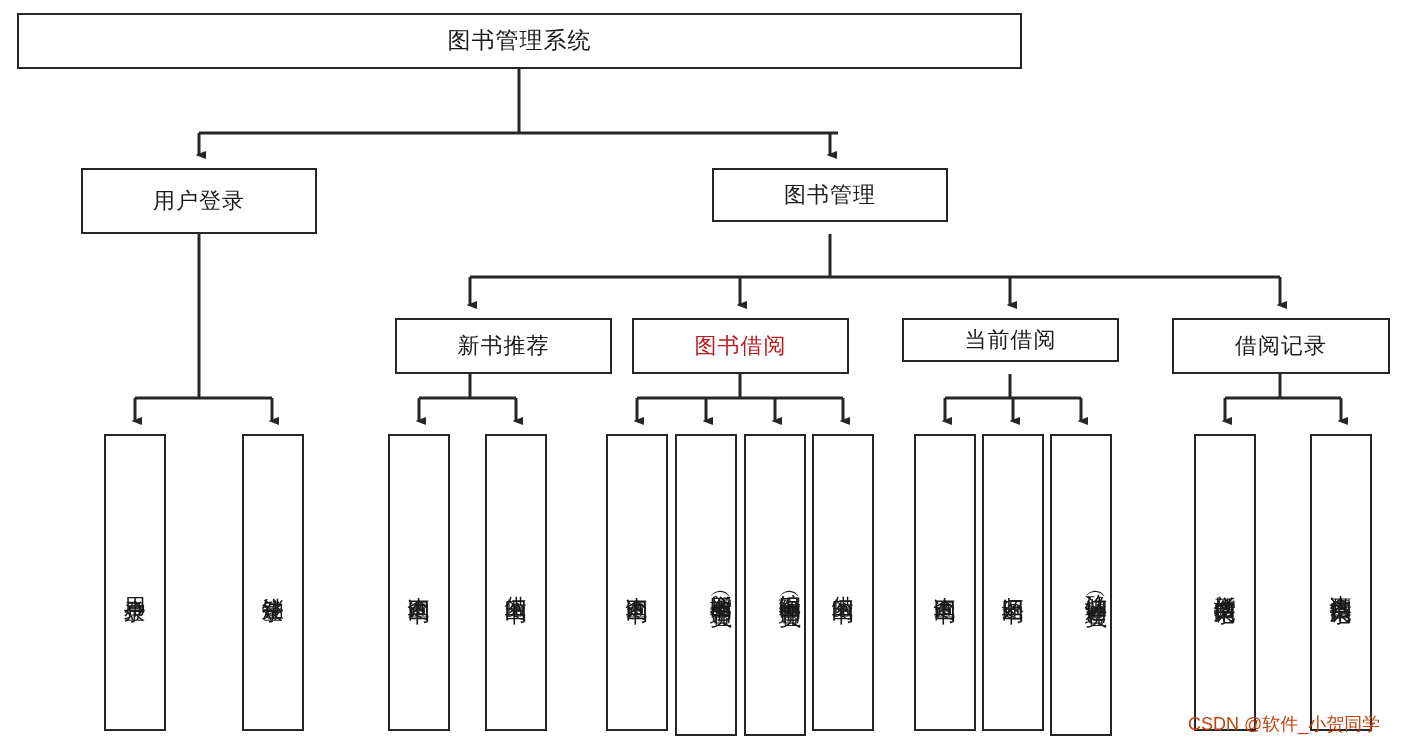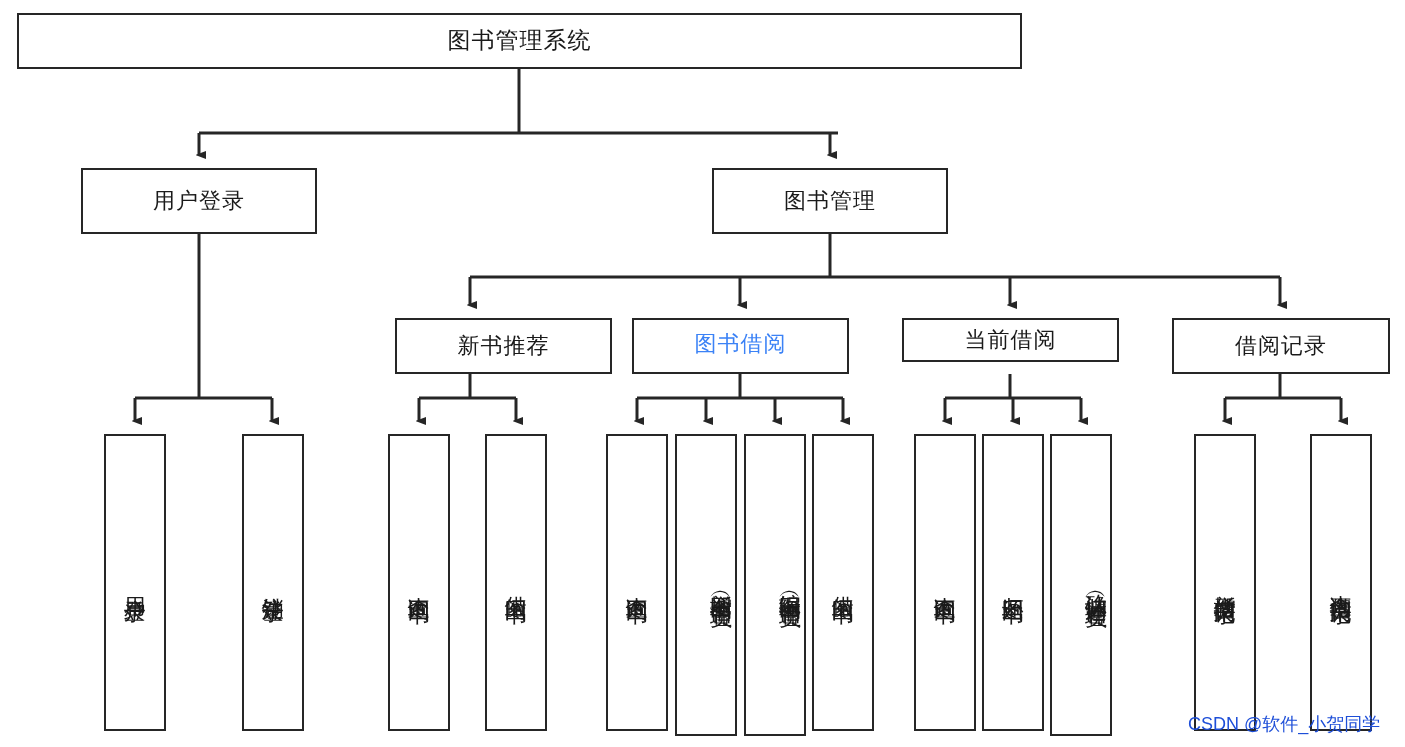--- a/index.html
+++ b/index.html
@@ -123,28 +123,28 @@
     </g>
   </svg>
 
   <div class="node h root" id="node-root" style="left: 17px; top: 13px; width: 1005px; height: 56px; border-color: rgb(38, 38, 38); color: rgb(26, 26, 26);">
     <span class="label">图书管理系统</span>
   </div>
 
   <div class="node h" id="node-l2-0" style="left: 81px; top: 168px; width: 236px; height: 66px; border-color: rgb(38, 38, 38); color: rgb(26, 26, 26);">
     <span class="label">用户登录</span>
   </div>
-  <div class="node h" id="node-l2-1" style="left: 712px; top: 168px; width: 236px; height: 66px; border-color: rgb(38, 38, 38); color: rgb(26, 26, 26);">
+  <div class="node h" id="node-l2-1" style="left: 712px; top: 168px; width: 236px; height: 54px; border-color: rgb(38, 38, 38); color: rgb(26, 26, 26);">
     <span class="label">图书管理</span>
   </div>
 
   <div class="node h" id="node-l3-0" style="left: 362px; top: 318px; width: 217px; height: 56px; border-color: rgb(38, 38, 38); color: rgb(26, 26, 26); margin-left: 33px;">
     <span class="label">新书推荐</span>
   </div>
-  <div class="node h" id="node-l3-1" style="left: 632px; top: 318px; width: 217px; height: 56px; border-color: rgb(38, 38, 38); color: #3b82f6; font-family: Liberation Mono, monospace;">
+  <div class="node h" id="node-l3-1" style="left: 632px; top: 318px; width: 217px; height: 56px; border-color: rgb(38, 38, 38); color: #b91c1c;">
     <span class="label">图书借阅</span>
   </div>
   <div class="node h" id="node-l3-2" style="left: 902px; top: 318px; width: 217px; height: 44px; border-color: rgb(38, 38, 38); color: rgb(26, 26, 26);">
     <span class="label">当前借阅</span>
   </div>
   <div class="node h" id="node-l3-3" style="left: 1172px; top: 318px; width: 218px; height: 56px; border-color: rgb(38, 38, 38); color: rgb(26, 26, 26);">
     <span class="label">借阅记录</span>
   </div>
 
   <div class="node v" id="node-leaf-0" style="left: 104px; top: 434px; width: 62px; height: 297px; border-color: rgb(38, 38, 38); color: rgb(26, 26, 26);">
@@ -180,15 +180,15 @@
   <div class="node v top" id="node-leaf-10" style="left: 1050px; top: 434px; width: 62px; height: 302px; border-color: rgb(38, 38, 38); color: rgb(26, 26, 26);">
     <span class="label">确认归还（管理员）</span>
   </div>
   <div class="node v" id="node-leaf-11" style="left: 1194px; top: 434px; width: 62px; height: 297px; border-color: rgb(38, 38, 38); color: rgb(26, 26, 26);">
     <span class="label">新增借阅记录</span>
   </div>
   <div class="node v" id="node-leaf-12" style="left: 1310px; top: 434px; width: 62px; height: 297px; border-color: rgb(38, 38, 38); color: rgb(26, 26, 26);">
     <span class="label">查询借阅记录</span>
   </div>
 
-  <div id="watermark" style="color: #1d4ed8;">CSDN @软件_小贺同学</div>
+  <div id="watermark" style="color: #c2410c;">CSDN @软件_小贺同学</div>
 
 </div>
 
 </body></html>

